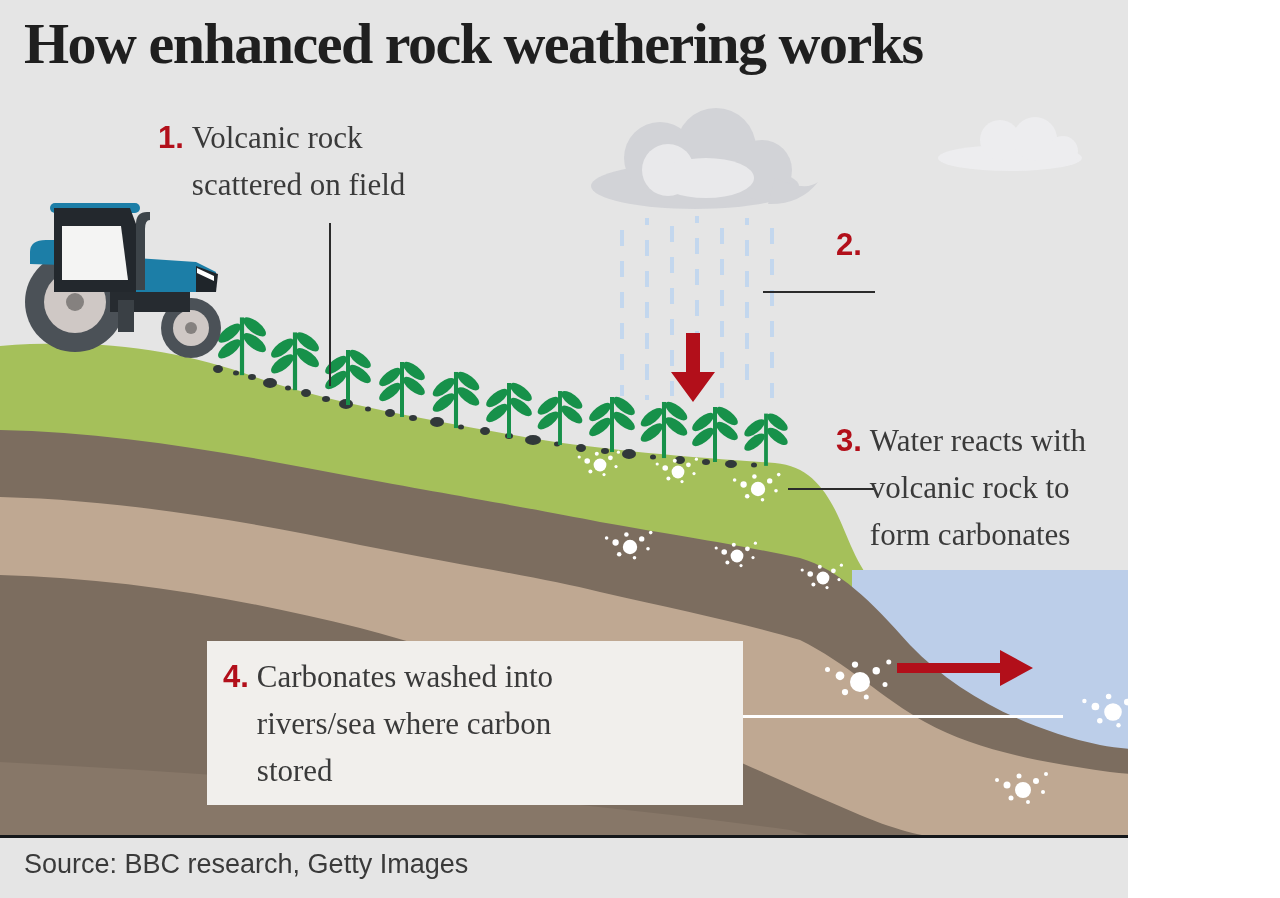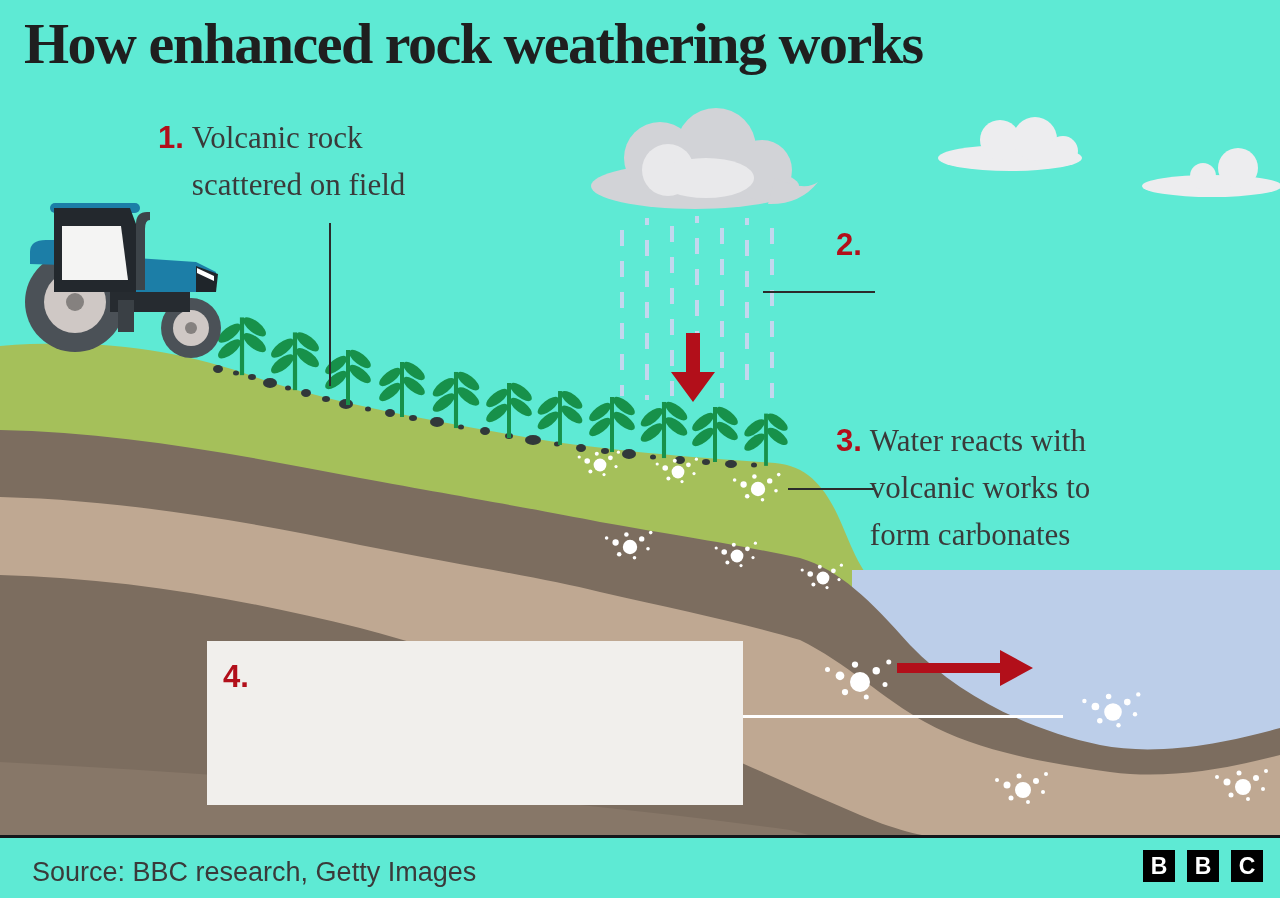--- a/index.html
+++ b/index.html
@@ -1,17 +1,17 @@
 <!DOCTYPE html>
 <html><head>
 <meta charset="utf-8">
 <style>
   html,body{margin:0;padding:0;}
   #canvas{
-    position:relative;width:1280px;height:898px;background:#5eead4;
+    position:relative;width:1128px;height:898px;background:#e5e5e5;
     overflow:hidden;font-family:"Liberation Sans",sans-serif;
   }
   #scene{position:absolute;left:0;top:0;}
   .title{
     position:absolute;left:24px;top:10px;margin:0;
     font-family:"Liberation Serif",serif;font-weight:700;
     font-size:58px;letter-spacing:-1.5px;color:#1f1f1f;
   }
   .ann{
     position:absolute;display:flex;align-items:flex-start;
@@ -21,21 +21,21 @@
   .ann .txt{white-space:pre-line;font-family:Liberation Serif, serif;}
   #ann1{left:158px;top:114px;}
   #ann2{left:836px;top:221px;}
   #ann3{left:836px;top:417px;}
   #box4{
     position:absolute;left:207px;top:641px;width:536px;height:164px;
     background:#f1efec;
   }
   #ann4{left:16px;top:12px;}
   .source{
-    position:absolute;left:24px;top:849px;margin:8px;
+    position:absolute;left:24px;top:849px;margin:0;
     font-size:27px;color:#3a3a3a;
   }
   .bbc-logo{position:absolute;left:1143px;top:850px;display:flex;gap:12px;}
   .bbc-block{
     width:32px;height:32px;background:#000;color:#fff;
     display:flex;align-items:center;justify-content:center;
     font-size:23px;font-weight:700;
   }
 </style>
 </head>
@@ -211,26 +211,29 @@
     <span class="num">1.</span>
     <span class="txt">Volcanic rock
 scattered on field</span>
   </div>
   <div class="ann" id="ann2">
     <span class="num">2.</span>
   </div>
   <div class="ann" id="ann3">
     <span class="num">3.</span>
     <span class="txt">Water reacts with
-volcanic works to
+volcanic rock to
 form carbonates</span>
   </div>
   <div id="box4">
     <div class="ann" id="ann4" style="position:relative;">
       <span class="num">4.</span>
+      <span class="txt">Carbonates washed into
+rivers/sea where carbon
+stored</span>
     </div>
   </div>
 
   <p class="source">Source: BBC research, Getty Images</p>
   <div class="bbc-logo">
     <span class="bbc-block">B</span>
     <span class="bbc-block">B</span>
     <span class="bbc-block">C</span>
   </div>
 

